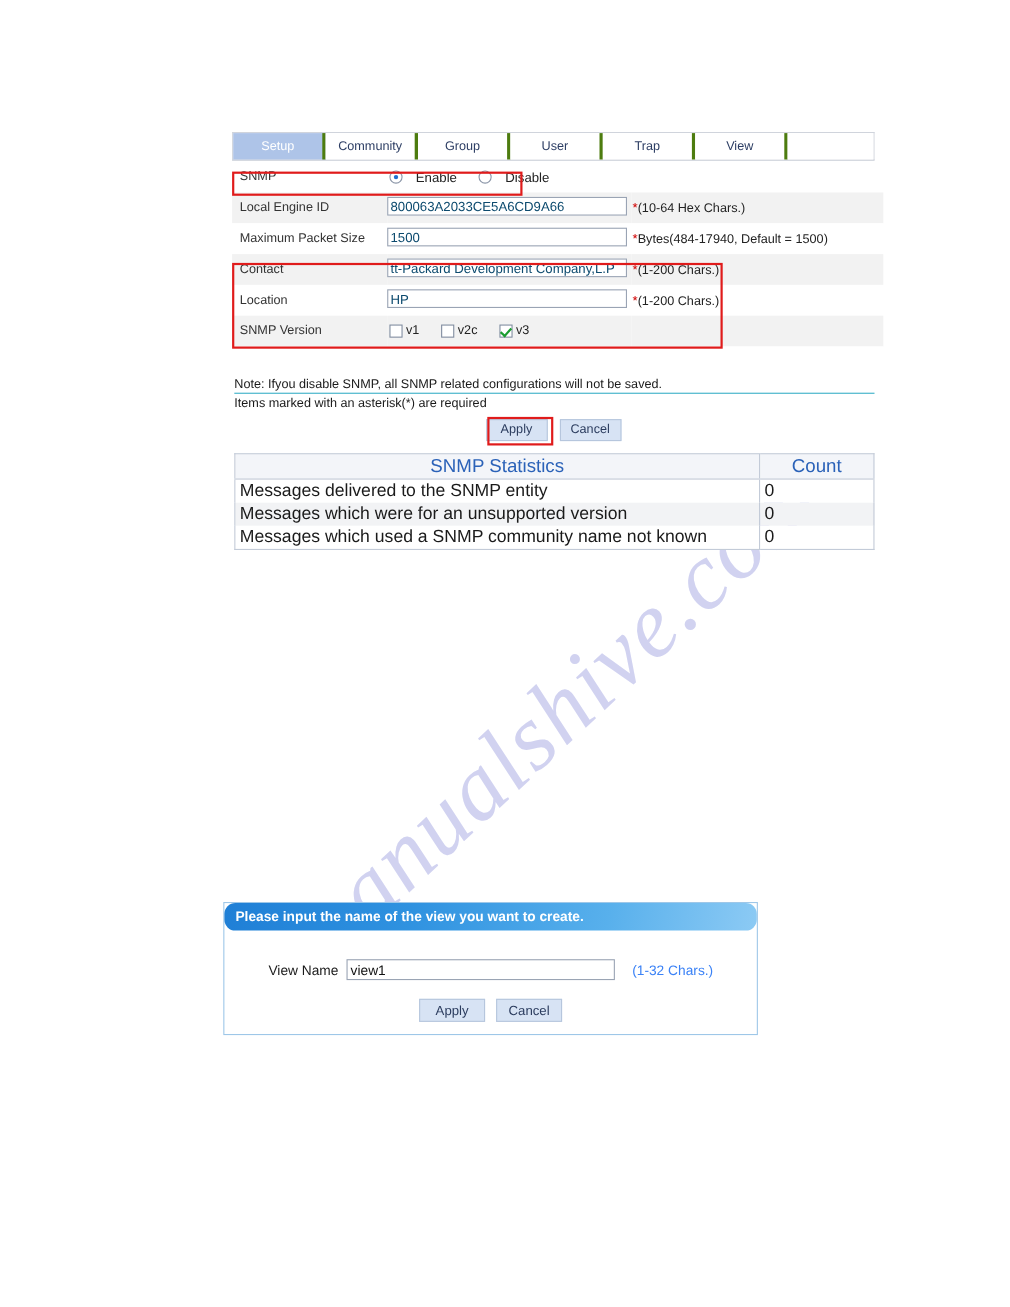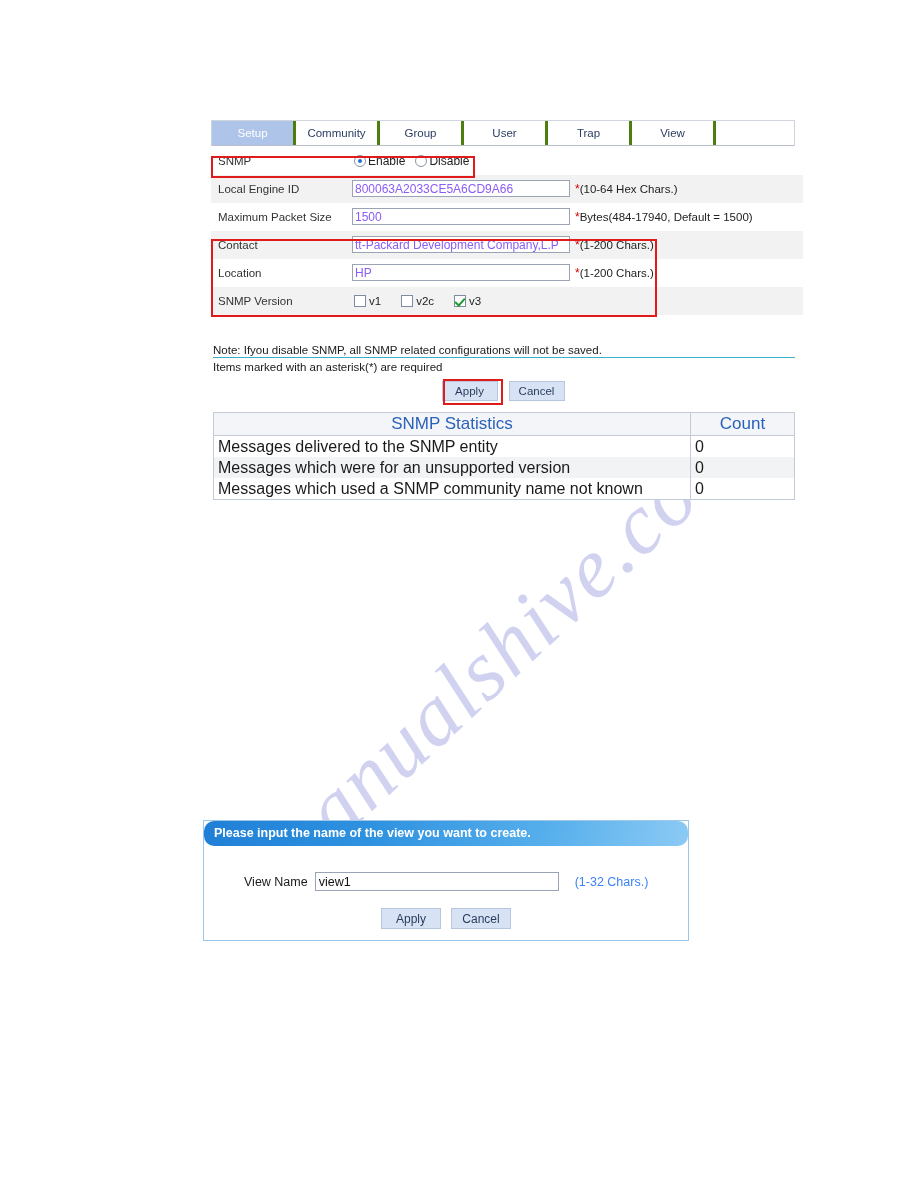--- a/index.html
+++ b/index.html
@@ -104,31 +104,31 @@
   td.hint { width: 228px; padding-left: 1px; font-size: 11.5px; color: #222; }
 
   .txt {
     width: 218px;
     height: 17px;
     line-height: 17px;
     border: 1px solid #9aa4b4;
     background: #ffffff;
     font-family: "Liberation Sans", sans-serif;
     font-size: 12px;
-    color: #8b5cf6;
+    color: #0c4a6e;
     padding: 0 2px;
     box-sizing: border-box;
     display: inline-block;
     white-space: nowrap;
     overflow: hidden;
   }
   .star { color: #d00000; font-size: 12px; }
 
   
-  .radiowrap { display: flex; align-items: center; gap: 2px; padding-left: 2px; }
+  .radiowrap { display: flex; align-items: center; gap: 12px; padding-left: 2px; }
   .radio {
     width: 12px; height: 12px; border-radius: 50%;
     border: 1px solid #8b96a8; background: #ffffff;
     position: relative; box-sizing: border-box; flex: 0 0 auto;
   }
   .radio.on::after {
     content: ""; position: absolute; left: 3px; top: 3px;
     width: 4px; height: 4px; border-radius: 50%; background: #1f6fd0;
   }
   .radiolabel { font-size: 12px; color: #222; margin-right: 8px; }

